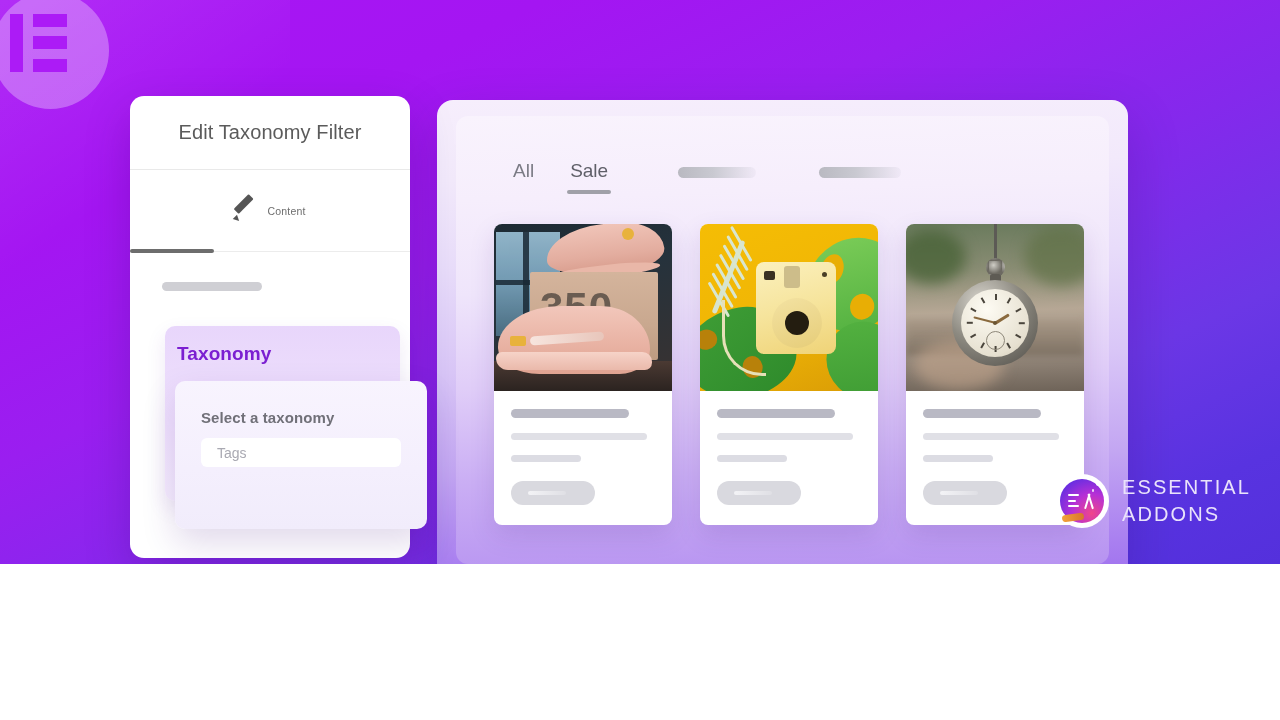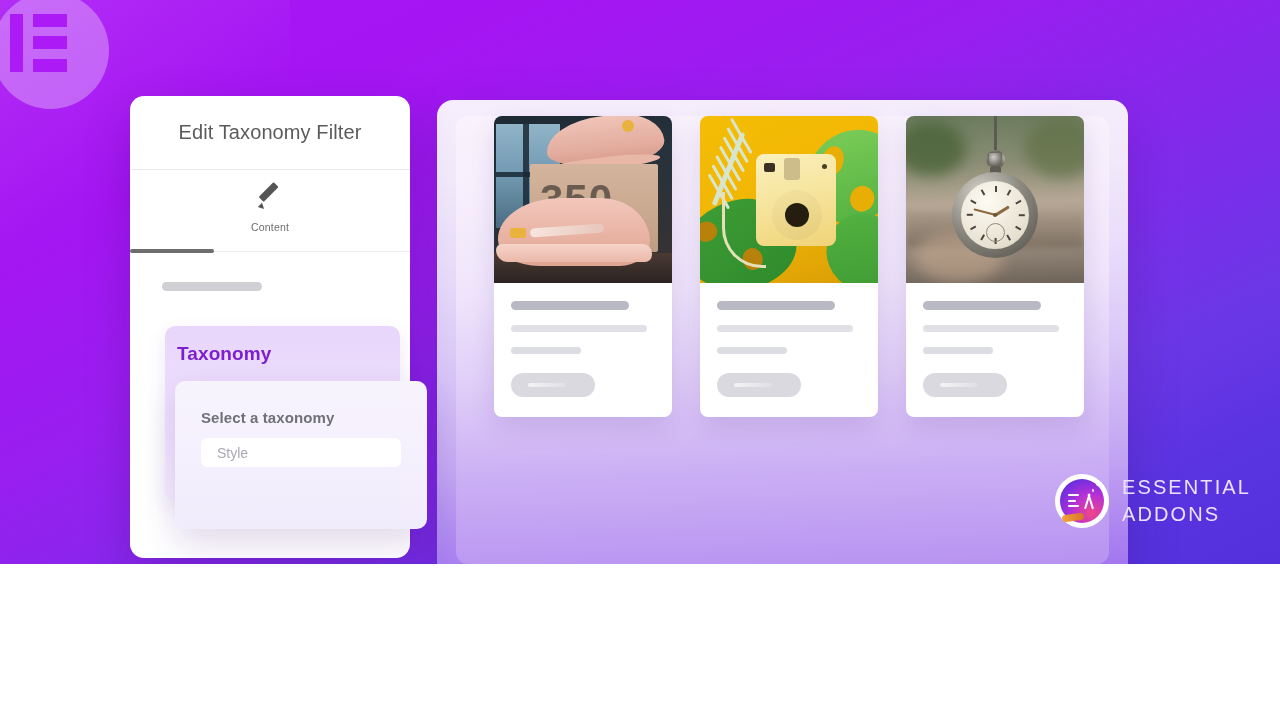--- a/index.html
+++ b/index.html
@@ -98,21 +98,20 @@
 
   .tabs {
     position: relative;
     display: flex;
     height: 82px;
     border-bottom: 1px solid #ececec;
   }
   .tab {
     flex: 1;
     display: flex;
-    flex-direction: column;
     align-items: center;
     justify-content: center;
     gap: 11px;
     cursor: pointer;
   }
   .tab-icon { height: 22px; display: flex; align-items: flex-end; }
   .tab-label { font-size: 10.5px; color: #6d6d6d; letter-spacing: .2px; }
 
   .tab-underline {
     position: absolute;
@@ -628,26 +627,32 @@
       <div class="skeleton-label"></div>
     </div>
   </div>
 
   <div class="taxonomy-block">
     <div class="taxonomy-heading">Taxonomy</div>
   </div>
 
   <div class="taxonomy-dropdown">
     <div class="dropdown-title">Select a taxonomy</div>
-    <div class="dropdown-option">Style</div>
+    <div class="dropdown-option">Tags</div>
   </div>
 
   <div class="preview-panel">
     <div class="preview-inner">
 
+      <div class="filter-bar">
+        <div class="filter-tab">All</div>
+        <div class="filter-tab active">Sale</div>
+        <div class="filter-skeleton s1"></div>
+        <div class="filter-skeleton s2"></div>
+      </div>
 
       <div class="cards">
 
         <div class="product-card">
           <div class="card-media img-shoe">
             <span class="window"></span>
             <span class="floor"></span>
             <span class="shoe-top"></span>
             <span class="box">
                 <span class="num">350</span>

